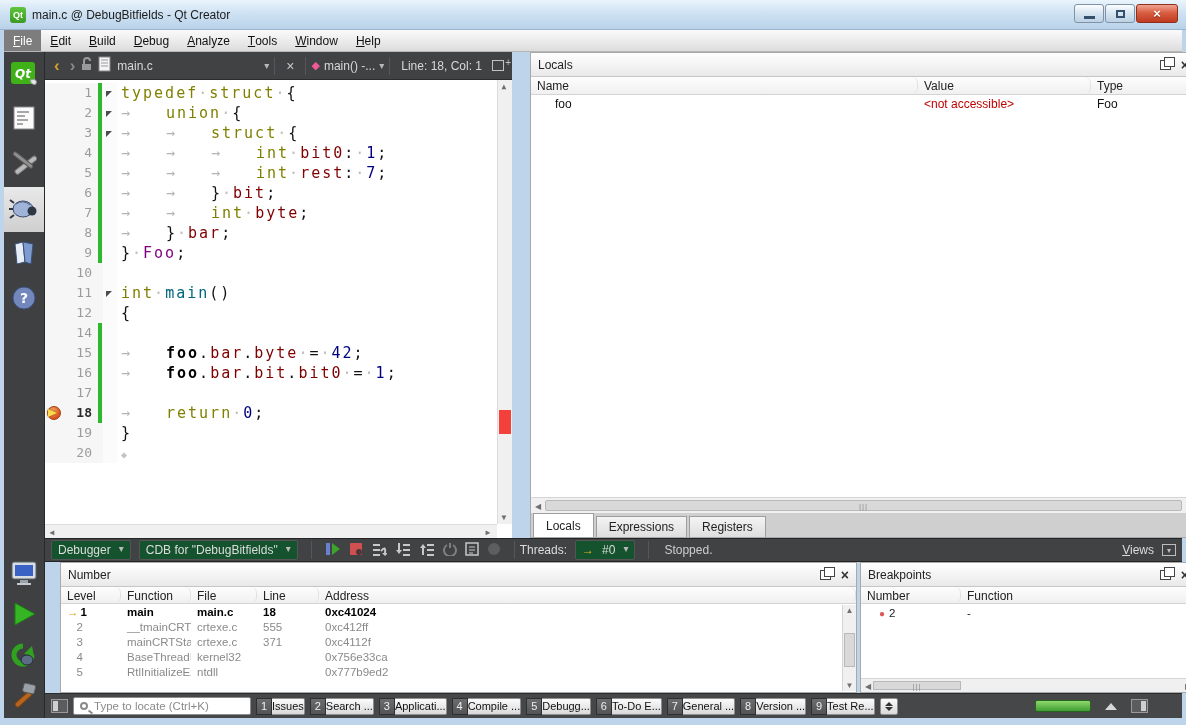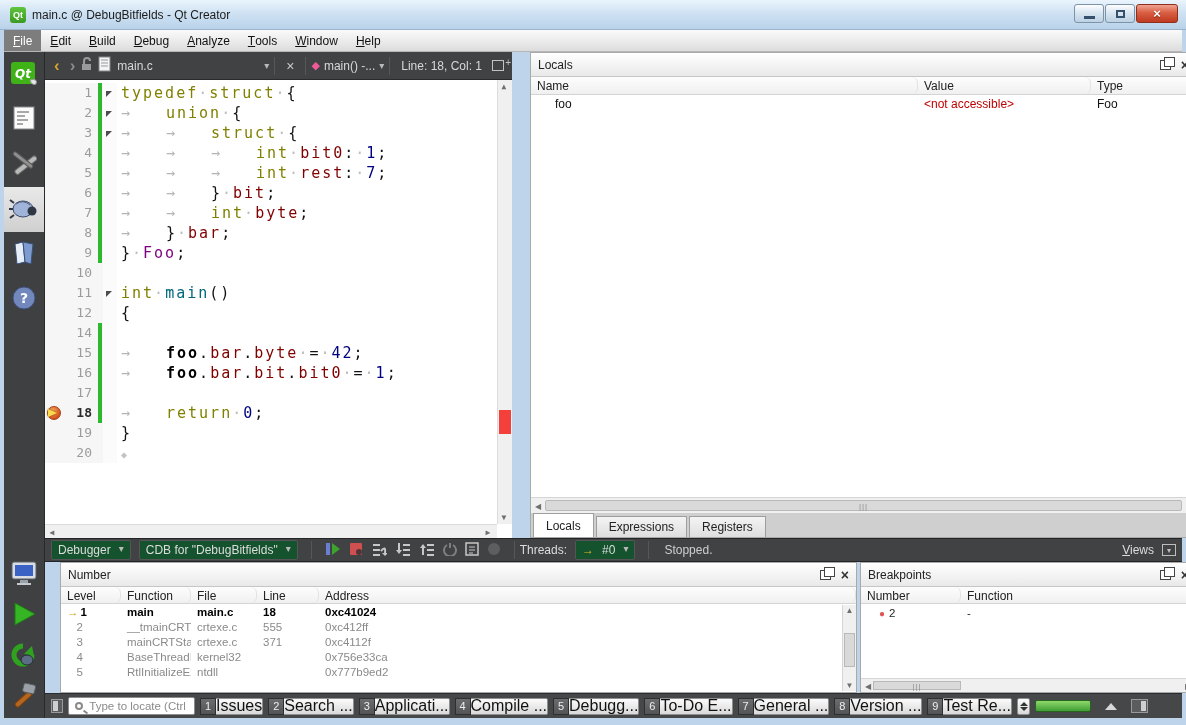--- a/index.html
+++ b/index.html
@@ -131,21 +131,21 @@
   .locator{width:178px;height:18px;background:#fff;border:1px solid #8d8d8d;border-radius:2px;
            display:flex;align-items:center;padding:0 6px;gap:4px;}
   .locator input{border:none;outline:none;width:100%;font-size:11.5px;background:transparent;color:#333;}
   .locator input::placeholder{color:#8b8b8b;}
   .mag{width:8px;height:8px;border:2px solid #8b8b8b;border-radius:50%;position:relative;flex:none;}
   .mag::after{content:"";position:absolute;left:6px;top:7px;width:5px;height:2px;background:#8b8b8b;transform:rotate(40deg);}
   .opane{display:flex;align-items:center;}
   .opane .idx{width:16px;height:17px;background:linear-gradient(#6a6c6e,#525456);border:1px solid #2e2f30;color:#eee;
               font-size:11px;display:flex;align-items:center;justify-content:center;}
   .opane .lbl{height:17px;background:linear-gradient(#fbfbfb,#d9d9d9);border:1px solid #8f8f8f;border-left:none;
-              color:#111;font-size:16px;display:flex;align-items:center;padding:0 0;border-radius:0 2px 2px 0;white-space:nowrap;}
+              color:#111;font-size:11px;display:flex;align-items:center;padding:0 0;border-radius:0 2px 2px 0;white-space:nowrap;}
   .updown{width:18px;height:17px;background:linear-gradient(#fbfbfb,#d9d9d9);border:1px solid #8f8f8f;border-radius:2px;
           display:flex;flex-direction:column;align-items:center;justify-content:center;gap:1px;}
   .updown i{width:0;height:0;border-left:4px solid transparent;border-right:4px solid transparent;}
   .updown .up{border-bottom:4px solid #333;}
   .updown .dn{border-top:4px solid #333;}
   .right-group{margin-left:auto;display:flex;align-items:center;gap:14px;padding-right:28px;}
   .progress{width:56px;height:12px;background:linear-gradient(#8ed96c,#3f9e34);border:1px solid #26641f;border-radius:2px;}
   .collapse-tri{width:0;height:0;border-left:6px solid transparent;border-right:6px solid transparent;border-bottom:7px solid #d8d8d8;}
 </style>
 </head>

